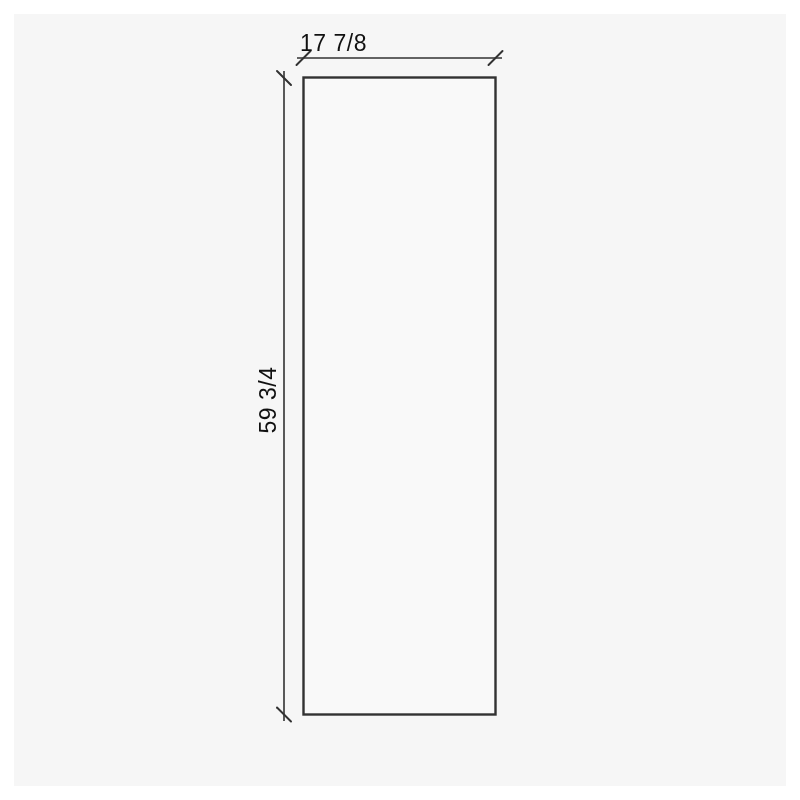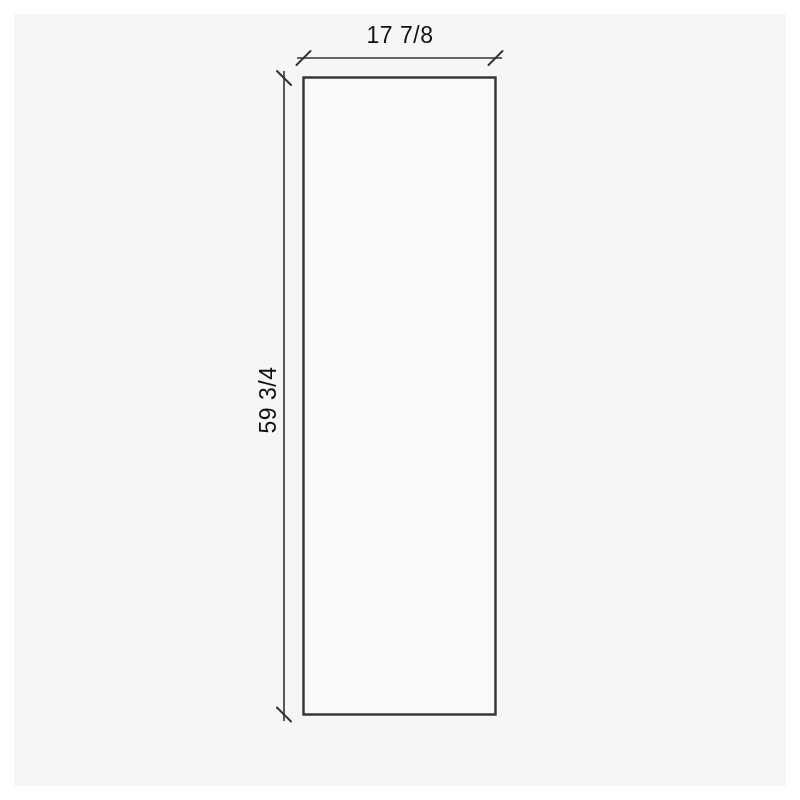--- a/index.html
+++ b/index.html
@@ -40,23 +40,22 @@
     position: absolute;
     color: var(--text, #111111);
     font-size: 23px;
     line-height: 1;
     letter-spacing: 0.5px;
     white-space: nowrap;
     user-select: none;
   }
   #width-label {
     left: 300px;
-    top: 24px;
+    top: 32px;
     width: 200px;
-    text-align: center;
   }
   #height-label {
     left: 268px;
     top: 400px;
     transform: translate(-50%, -50%) rotate(-90deg);
   }
 </style>
 </head>
 <body>
 

